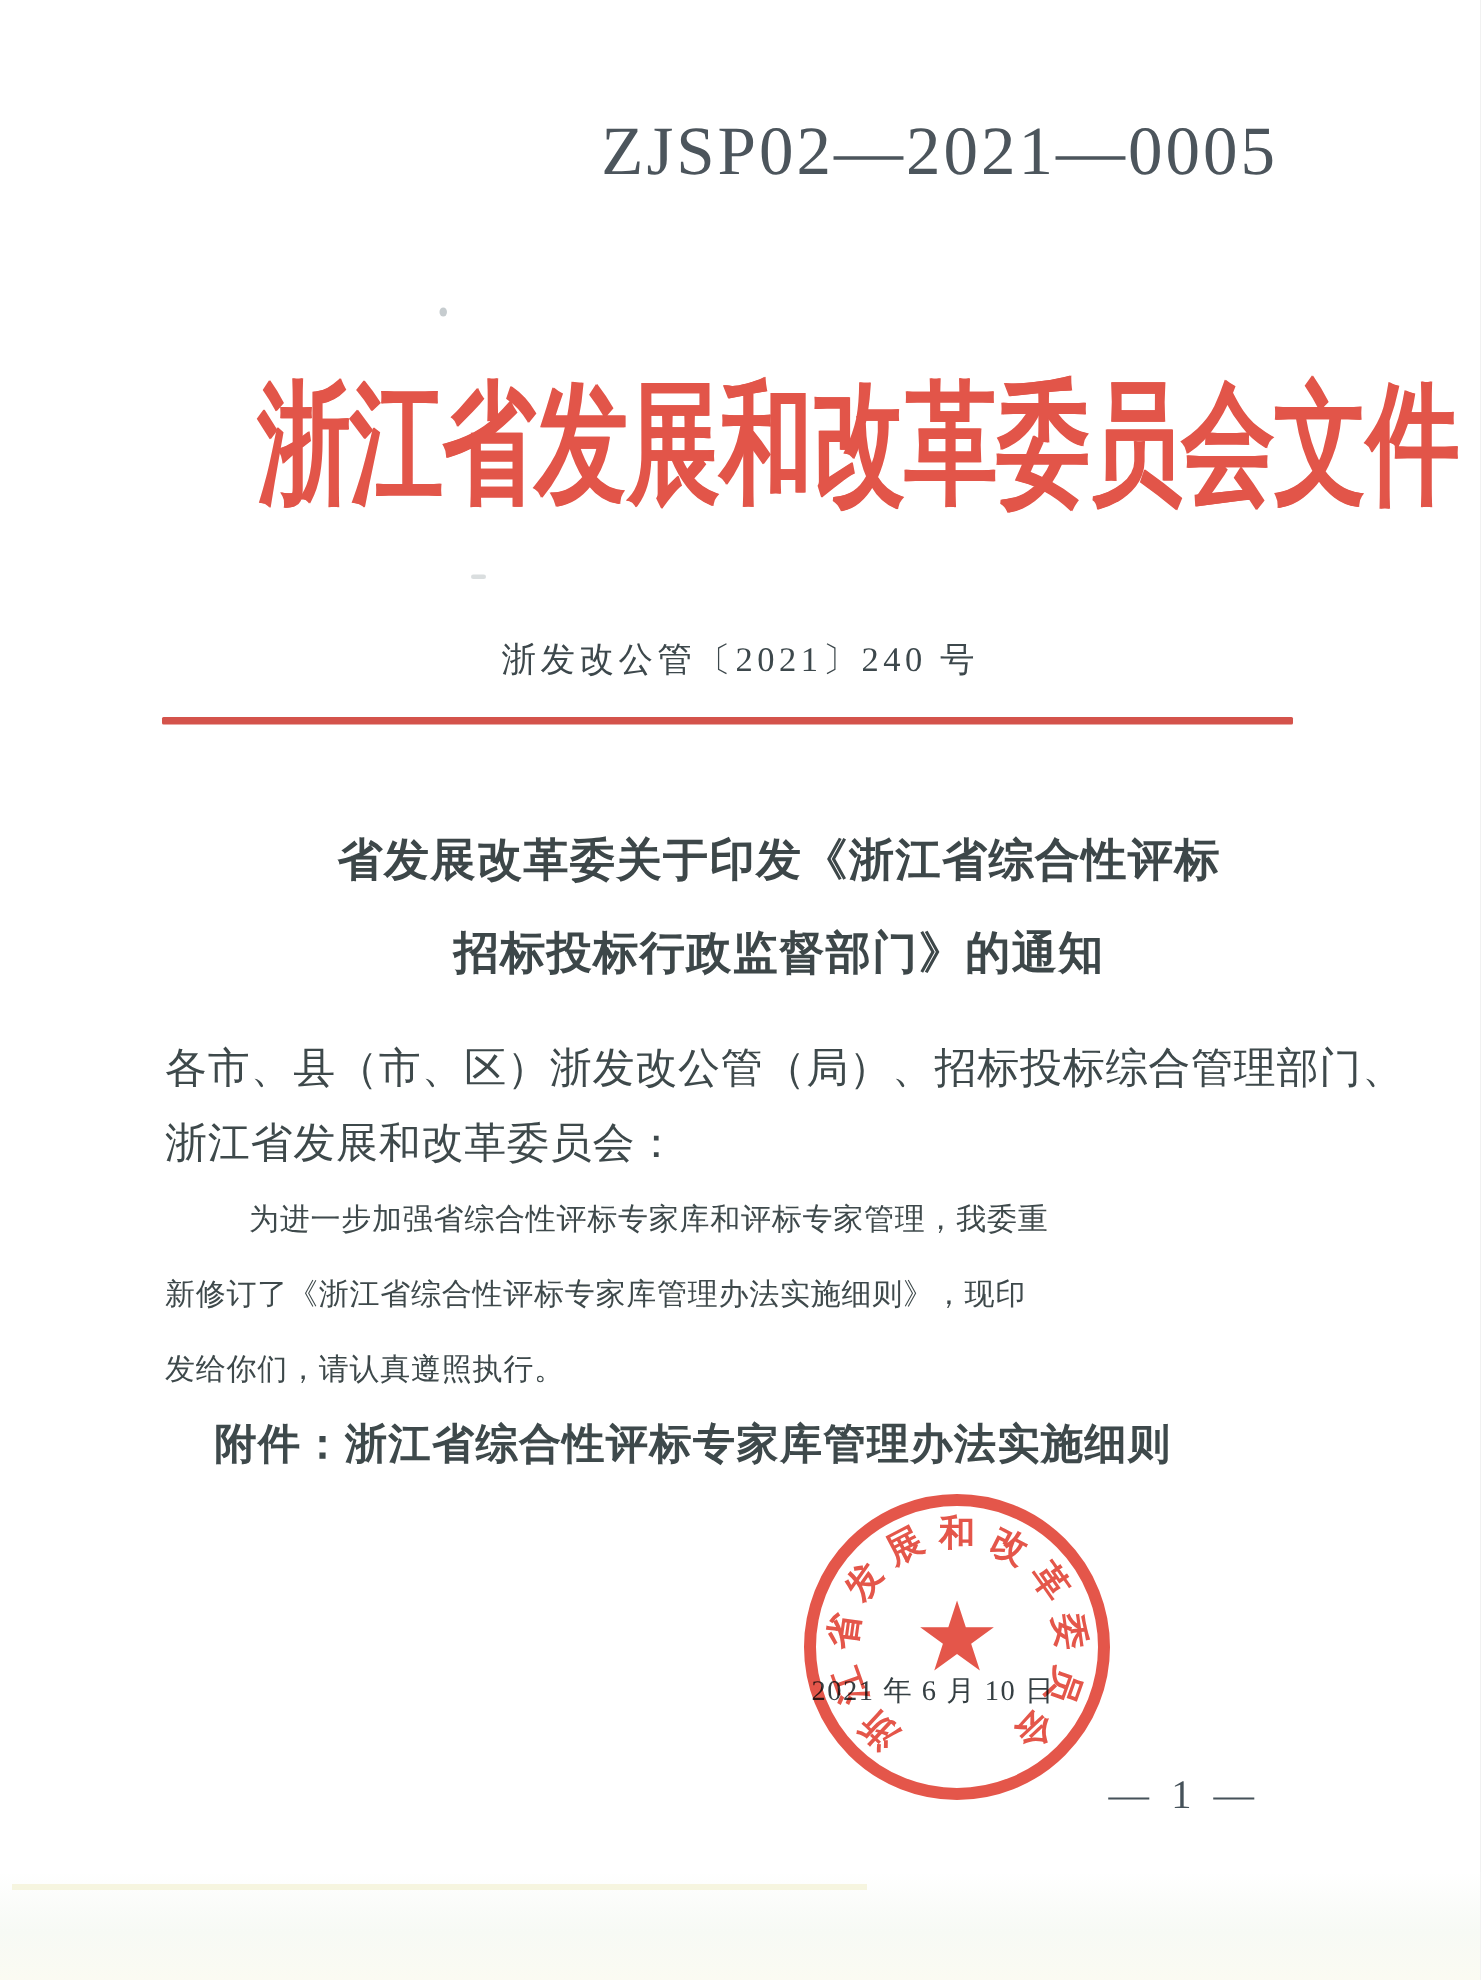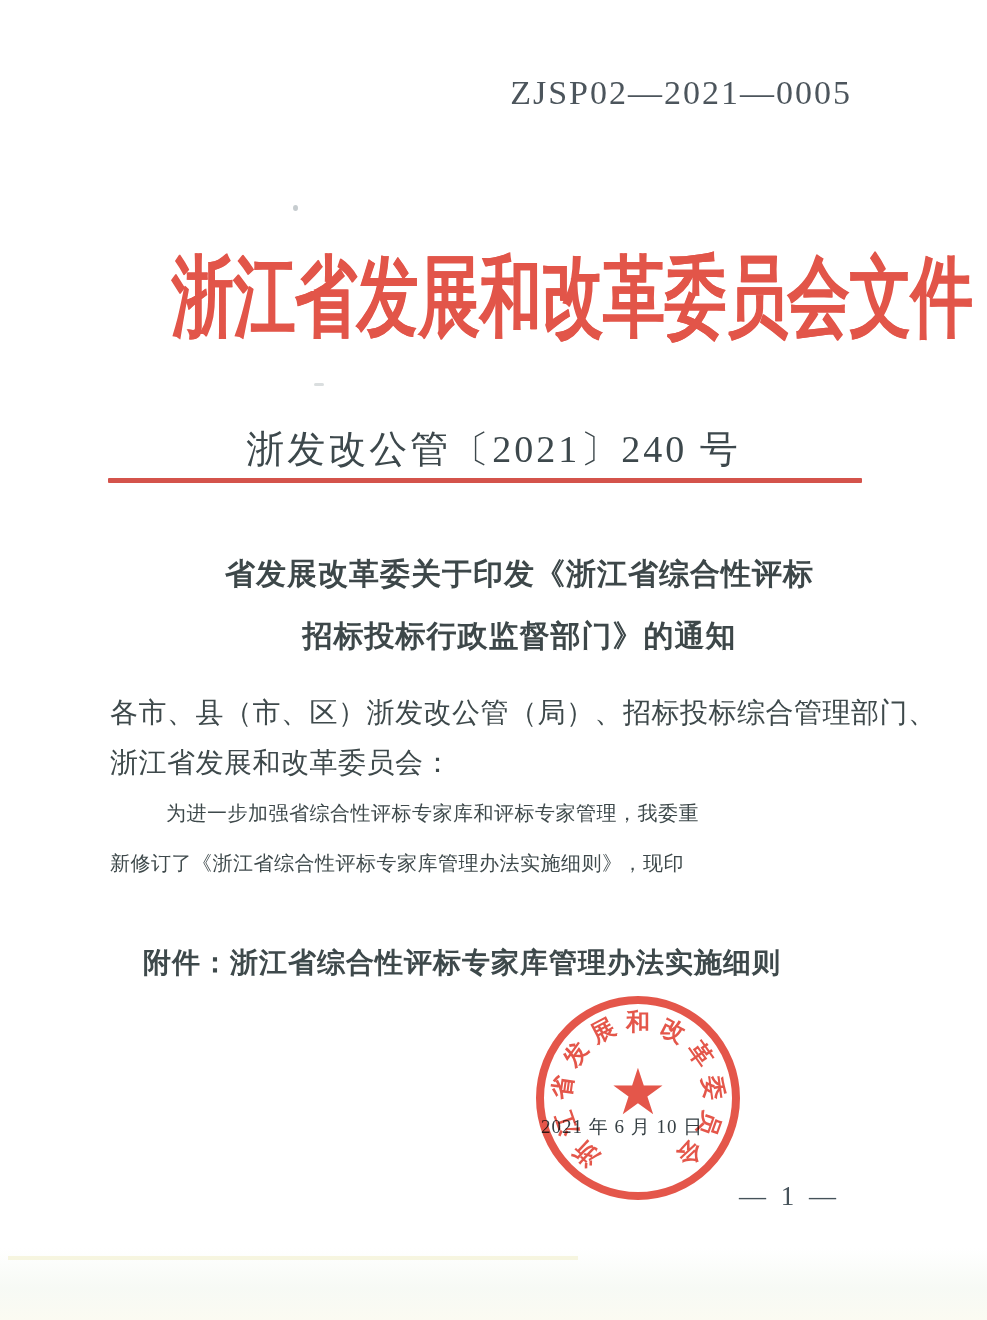--- a/index.html
+++ b/index.html
@@ -7,36 +7,36 @@
     position:relative;
     width:987px;height:1320px;
     margin:0 auto;
     background:#ffffff;
     overflow:hidden;
     font-family:"Liberation Serif","DejaVu Serif",serif;
     color:#3e494b;
   }
   .serial{
     position:absolute;top:74px;right:135px;
-    font-size:34px;letter-spacing:2px;color:#4c555c;
+    font-size:46px;letter-spacing:2px;color:#4c555c;
     white-space:nowrap;
   }
   .masthead{
     position:absolute;top:254px;left:0;width:100%;
     text-align:left;line-height:1;
   }
   .masthead-inner{
     display:inline-block;white-space:nowrap;
     font-size:88px;font-weight:bold;color:#e25549;
     transform:scaleX(0.70);transform-origin:center;
     text-shadow:1px 0 0 #e25549;
   }
   .doc-number{
     position:absolute;top:424px;left:0;width:100%;
-    text-align:center;font-size:38px;color:#3d484c;
+    text-align:center;font-size:23px;color:#3d484c;
     letter-spacing:3px;white-space:nowrap;
   }
   .red-rule{
     position:absolute;left:108px;top:478px;width:754px;height:5px;
     background:#d4534b;border-radius:1px;
   }
   .doc-title{
     position:absolute;top:543px;left:0;width:100%;
     text-align:center;font-weight:bold;font-size:30px;
     line-height:62px;color:#3d4749;letter-spacing:1px;margin-left:26px;
@@ -134,20 +134,21 @@
   </div>
 
   <div class="recipients">
     <div class="text-line">各市、县（市、区）浙发改公管（局）、招标投标综合管理部门、</div>
     <div class="text-line">浙江省发展和改革委员会：</div>
   </div>
 
   <div class="body-par">
     <div class="text-line indent">为进一步加强省综合性评标专家库和评标专家管理，我委重</div>
     <div class="text-line">新修订了《浙江省综合性评标专家库管理办法实施细则》，现印</div>
+    <div class="text-line">发给你们，请认真遵照执行。</div>
   </div>
 
   <div class="attachment">附件：浙江省综合性评标专家库管理办法实施细则</div>
 
 
   <div class="sign-date">2021 年 6 月 10 日</div>
 
   <div class="seal">
     <div class="seal-ring"></div>
     <div class="seal-arc">

